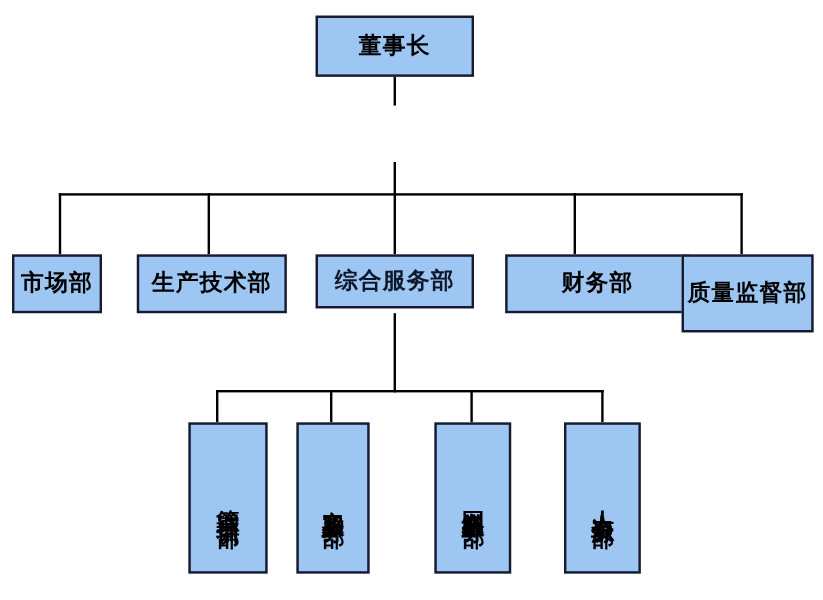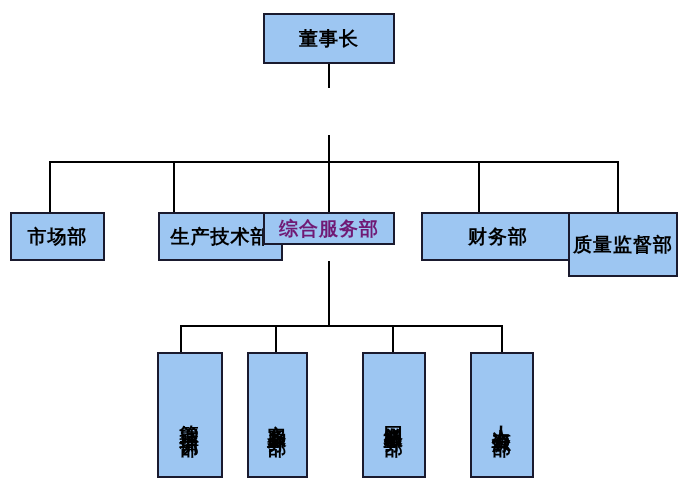--- a/index.html
+++ b/index.html
@@ -64,22 +64,22 @@
     <div class="connector v" style="left: 173px; top: 161px; height: 51px; background: rgb(0, 0, 0);"></div>
     <div class="connector v" style="left: 478px; top: 161px; height: 51px; background: rgb(0, 0, 0);"></div>
     <div class="connector v" style="left: 617px; top: 161px; height: 51px; background: rgb(0, 0, 0);"></div>
     <div class="connector v" style="left: 328px; top: 261px; height: 66px; background: rgb(0, 0, 0);"></div>
     <div class="connector h" style="left: 180px; top: 325px; width: 323px; background: rgb(0, 0, 0);"></div>
     <div class="connector v" style="left: 180px; top: 325px; height: 27px; background: rgb(0, 0, 0);"></div>
     <div class="connector v" style="left: 275px; top: 325px; height: 27px; background: rgb(0, 0, 0);"></div>
     <div class="connector v" style="left: 392px; top: 325px; height: 27px; background: rgb(0, 0, 0);"></div>
     <div class="connector v" style="left: 501px; top: 325px; height: 27px; background: rgb(0, 0, 0);"></div>
     <div class="node horizontal" style="left: 263px; top: 13px; width: 132px; height: 51px; background: rgb(157, 198, 242); border-color: rgb(26, 26, 46); color: rgb(0, 0, 0);">董事长</div>
-    <div class="node horizontal" style="left: 10px; top: 212px; width: 95px; height: 49px; background: rgb(157, 198, 242); border-color: rgb(26, 26, 46); color: rgb(0, 0, 0);">市场部</div>
-    <div class="node horizontal" style="left: 114px; top: 212px; width: 125px; height: 49px; background: rgb(157, 198, 242); border-color: rgb(26, 26, 46); color: rgb(0, 0, 0); margin-left: 44px;">生产技术部</div>
-    <div class="node horizontal" style="left: 263px; top: 212px; width: 132px; height: 33px; background: rgb(157, 198, 242); border-color: rgb(26, 26, 46); color: #701a75;">综合服务部</div>
+    <div class="node horizontal" style="left: 10px; top: 212px; width: 75px; height: 49px; background: rgb(157, 198, 242); border-color: rgb(26, 26, 46); color: rgb(0, 0, 0);">市场部</div>
+    <div class="node horizontal" style="left: 114px; top: 212px; width: 125px; height: 49px; background: rgb(157, 198, 242); border-color: rgb(26, 26, 46); color: rgb(0, 0, 0);">生产技术部</div>
+    <div class="node horizontal" style="left: 263px; top: 212px; width: 132px; height: 45px; background: rgb(157, 198, 242); border-color: rgb(26, 26, 46); color: #0f172a;">综合服务部</div>
     <div class="node horizontal" style="left: 421px; top: 212px; width: 154px; height: 49px; background: rgb(157, 198, 242); border-color: rgb(26, 26, 46); color: rgb(0, 0, 0);">财务部</div>
     <div class="node horizontal" style="left: 568px; top: 212px; width: 110px; height: 65px; background: rgb(157, 198, 242); border-color: rgb(26, 26, 46); color: rgb(0, 0, 0);">质量监督部</div>
     <div class="node vertical" style="left: 157px; top: 352px; width: 66px; height: 126px; background: rgb(157, 198, 242); border-color: rgb(26, 26, 46); color: rgb(0, 0, 0);">管理培训部</div>
     <div class="node vertical" style="left: 247px; top: 352px; width: 61px; height: 126px; background: rgb(157, 198, 242); border-color: rgb(26, 26, 46); color: rgb(0, 0, 0);">客户服务部</div>
     <div class="node vertical" style="left: 362px; top: 352px; width: 64px; height: 126px; background: rgb(157, 198, 242); border-color: rgb(26, 26, 46); color: rgb(0, 0, 0);">网络服务部</div>
     <div class="node vertical" style="left: 470px; top: 352px; width: 64px; height: 126px; background: rgb(157, 198, 242); border-color: rgb(26, 26, 46); color: rgb(0, 0, 0);">人力资源部</div>
   </div>
 
 </body></html>

